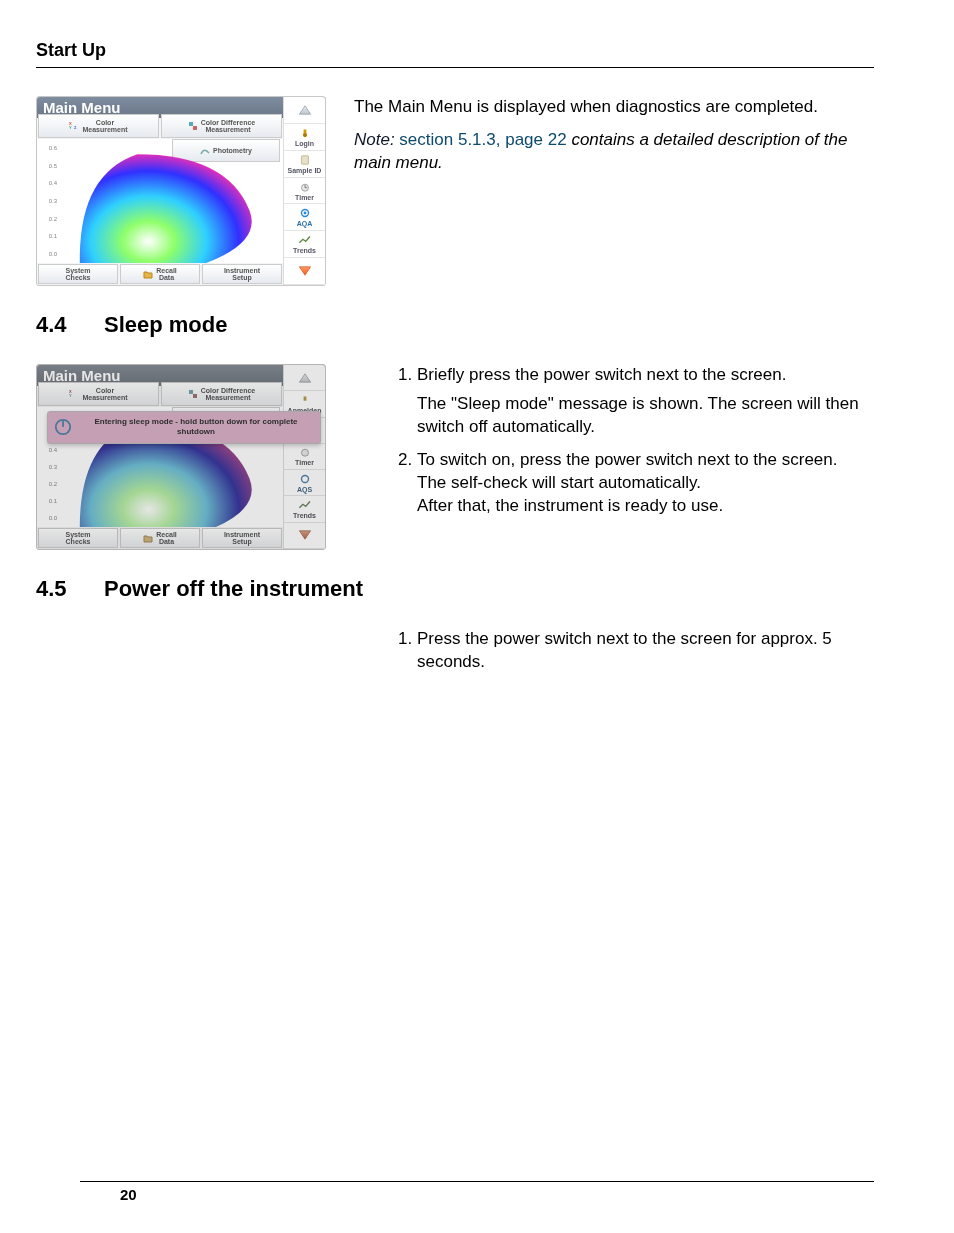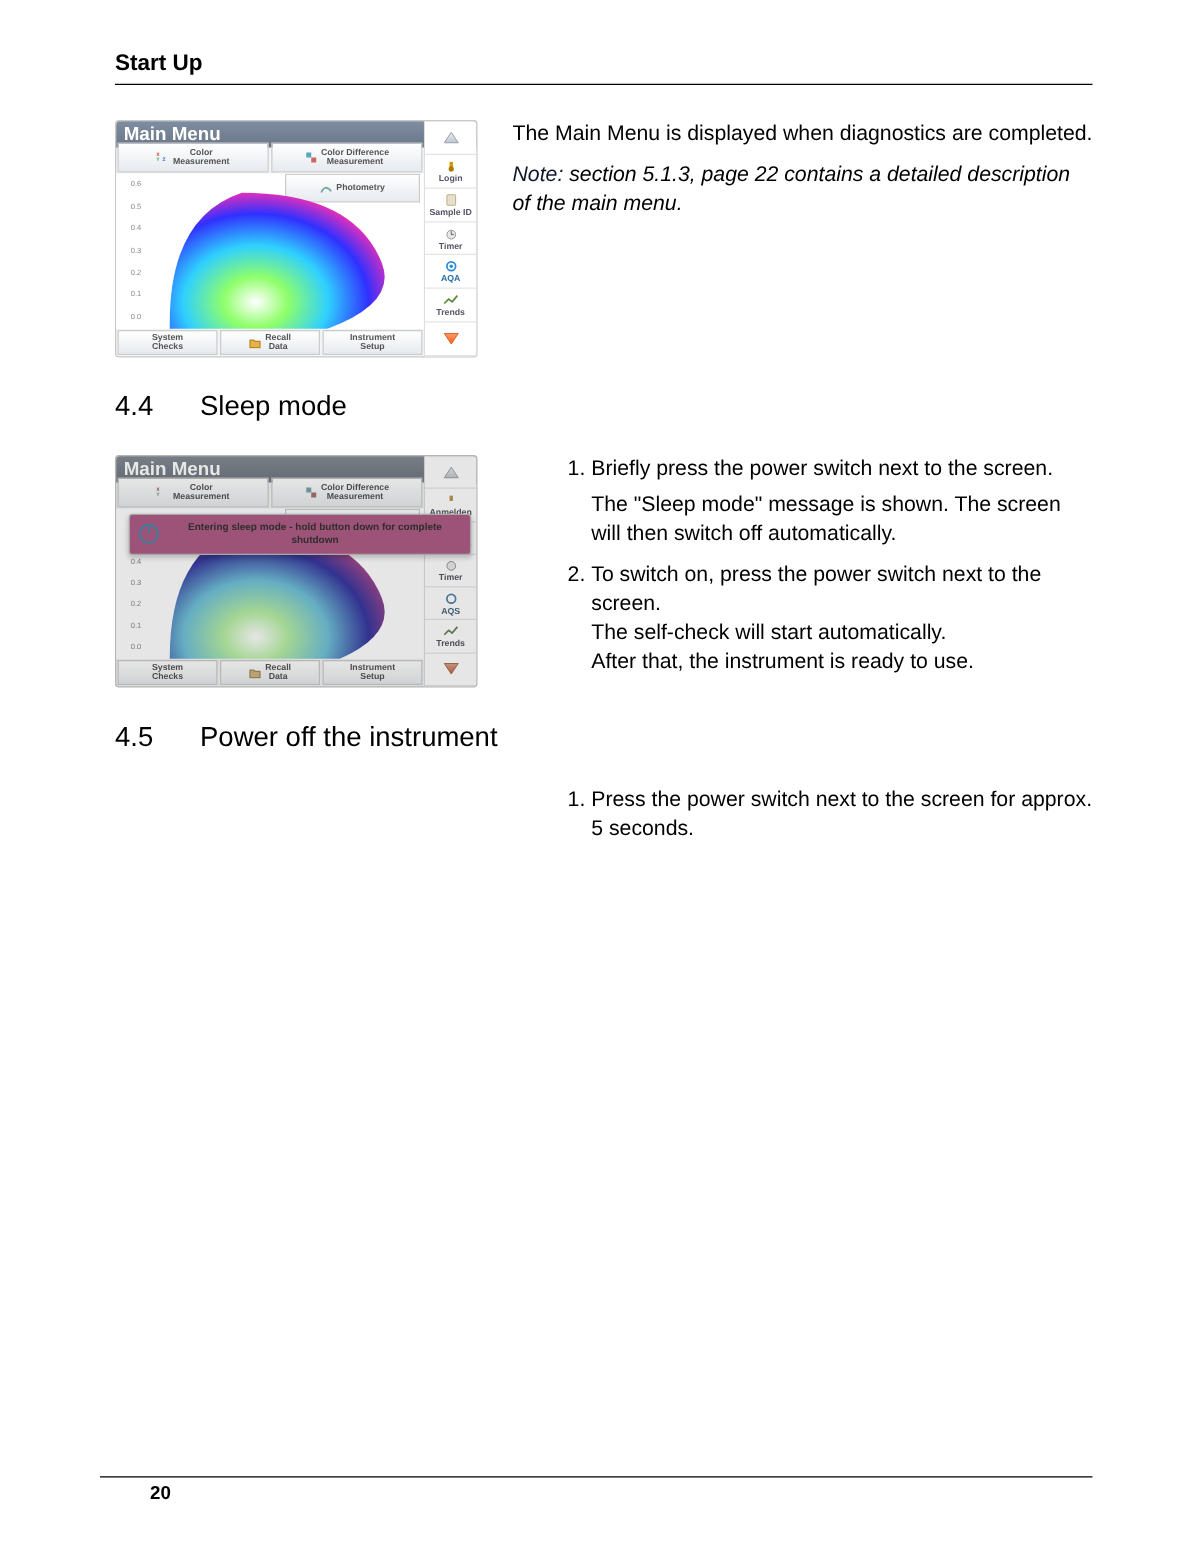--- a/index.html
+++ b/index.html
@@ -1,27 +1,27 @@
 <!DOCTYPE html>
 <html><head>
 <meta charset="utf-8">
 <style>
   * { box-sizing: border-box; margin: 0; padding: 0; }
   html, body { width: 954px; height: 1233px; background: #fff; font-family: Arial, Helvetica, sans-serif; color: #000; }
-  .page { position: relative; width: 954px; height: 1233px; padding: 40px 80px 30px 92px; }
+  .page { position: relative; width: 954px; height: 1233px; padding: 40px 80px 30px 36px; }
   .header-title { font-size: 18px; font-weight: bold; margin-bottom: 6px; }
   .header-rule { border: none; border-top: 1.5px solid #000; margin-bottom: 28px; }
   .row { display: flex; gap: 28px; margin-bottom: 26px; }
   .fig { flex: 0 0 290px; }
   .txtcol { flex: 1; font-size: 17px; line-height: 1.35; }
   .txtcol p { margin-bottom: 10px; }
   .note-lead { font-style: italic; font-weight: normal; color: #0f172a; margin-top: 19px; }
-  .note-link { font-style: italic; color: #000000; }
+  .note-link { color: #0c4a6e; }
   .note-rest { font-style: italic; }
-  .h2 { font-size: 22px; font-weight: normal; margin: 10px 0 26px 0; display: flex; gap: 22px; }
+  .h2 { font-size: 22px; font-weight: bold; margin: 10px 0 26px 0; display: flex; gap: 22px; }
   .h2 .num { width: 46px; }
   ol.steps { list-style: decimal; padding-left: 24px; }
   ol.steps li { margin-bottom: 10px; margin-left: 39px; }
   ol.steps li .inner { margin-top: 6px; }
   .page-footer { position: absolute; left: 80px; right: 80px; bottom: 30px; }
   .footer-rule { border: none; border-top: 1.5px solid #000; margin-bottom: 4px; }
   .page-num { font-size: 15px; font-weight: bold; margin-left: 40px; }
 
   
   .shot { border: 1px solid #c8c8c8; border-radius: 3px; background: #f2f4f6; font-size: 8px; color: #444; position: relative; }
@@ -33,21 +33,21 @@
   .top-tiles { display: flex; height: 26px; }
   .tile { flex: 1; border: 1px solid #ccc; margin: 1px; background: linear-gradient(#fff,#e6eaef); display: flex; align-items: center; justify-content: center; text-align: center; font-size: 7px; font-weight: bold; color: #555; gap: 3px; }
   .tile .ti { width: 10px; height: 10px; flex: 0 0 auto; }
   .chart-area { position: relative; height: calc(100% - 26px); background: #fff; overflow: hidden; }
   .yaxis { position: absolute; left: 0; top: 0; bottom: 0; width: 22px; background: #fff; display: flex; flex-direction: column; justify-content: space-between; padding: 6px 0; }
   .yaxis span { font-size: 6px; color: #888; text-align: right; padding-right: 2px; }
   .gradient { position: absolute; left: 22px; right: 0; top: 4px; bottom: 4px; }
   .bottom-bar { position: absolute; left: 0; right: 42px; bottom: 0; height: 22px; display: flex; }
   .btile { flex: 1; border: 1px solid #ccc; margin: 1px; background: linear-gradient(#fff,#e6eaef); display: flex; align-items: center; justify-content: center; font-size: 7px; font-weight: bold; color: #555; gap: 3px; text-align: center; }
   .btile .ti { width: 10px; height: 10px; flex: 0 0 auto; }
-  .modal { position: absolute; left: 10px; right: 4px; top: 46px; background: #ec4899; border: 1px solid #bbb; border-radius: 3px; padding: 5px 6px; display: flex; gap: 6px; align-items: center; font-size: 8px; font-weight: bold; color: #333; box-shadow: 0 2px 4px rgba(0,0,0,.2); text-align: center; line-height: 1.3; }
+  .modal { position: absolute; left: 10px; right: 4px; top: 46px; background: #f9a8d4; border: 1px solid #bbb; border-radius: 3px; padding: 5px 6px; display: flex; gap: 6px; align-items: center; font-size: 8px; font-weight: bold; color: #333; box-shadow: 0 2px 4px rgba(0,0,0,.2); text-align: center; line-height: 1.3; }
   .modal .mi { width: 18px; height: 18px; flex: 0 0 auto; }
   .dim { filter: grayscale(.5) brightness(.9); }
 
   svg { display: block; }
 </style>
 </head>
 <body>
 <div class="page">
 
 <svg width="0" height="0" style="position:absolute">

